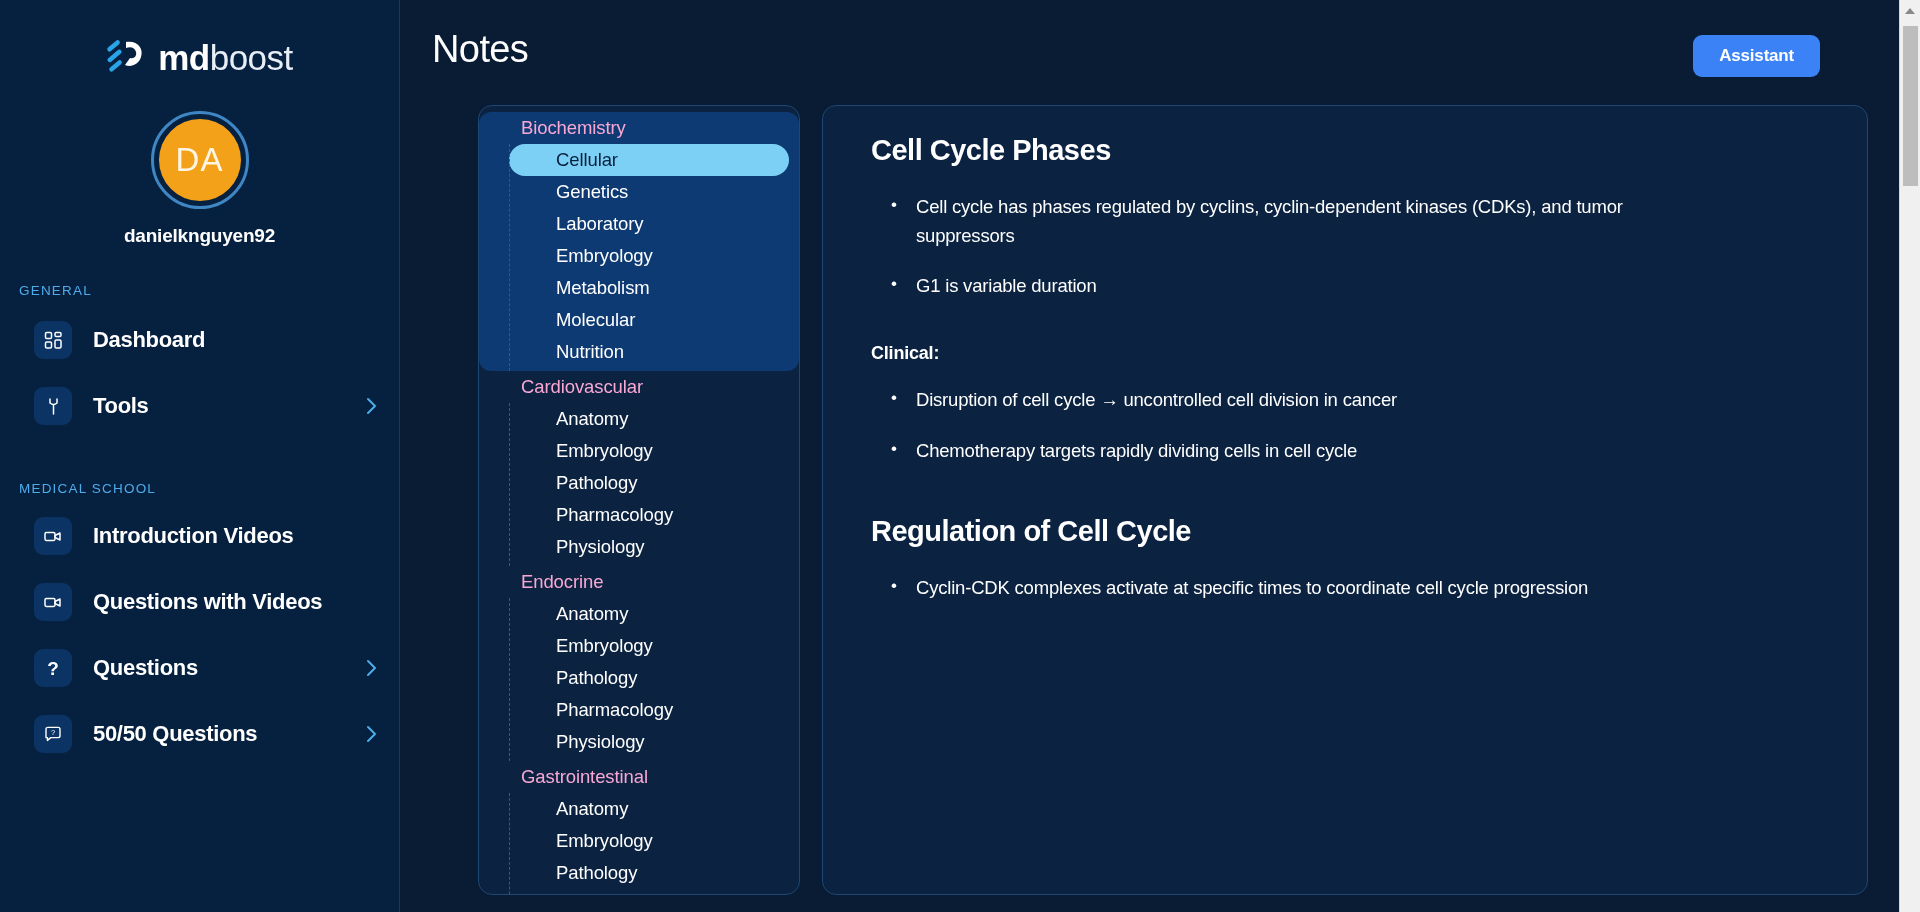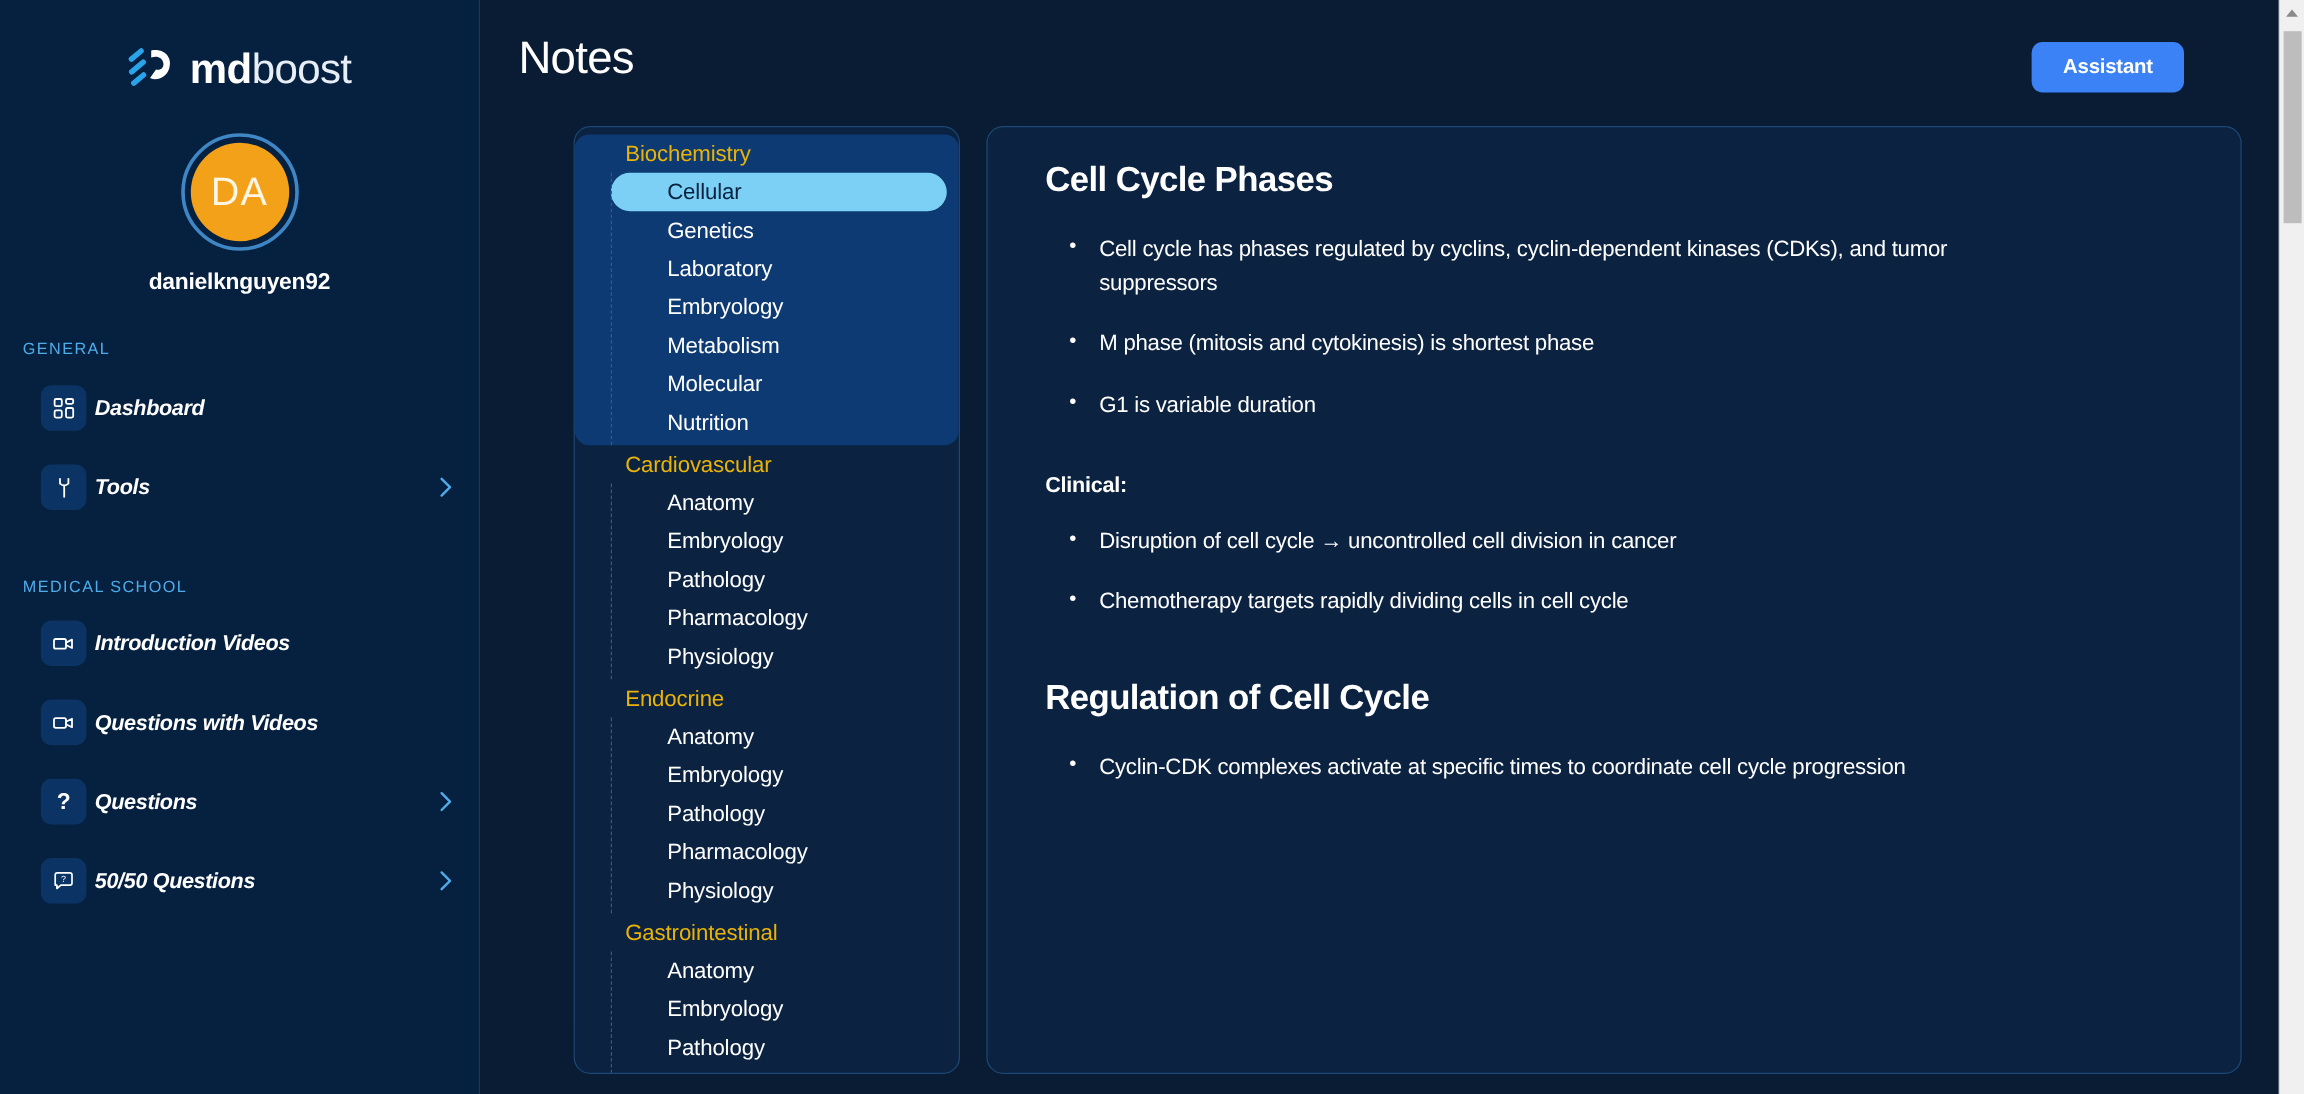--- a/index.html
+++ b/index.html
@@ -60,24 +60,23 @@
     height: 56px; padding-left: 34px; padding-right: 22px;
     cursor: pointer; position: relative;
   }
   .nav-icon {
     width: 38px; height: 38px; flex: 0 0 38px; border-radius: 9px;
     background: #0b3363;
     display: flex; align-items: center; justify-content: center;
     color: #ffffff;
   }
   .nav-label {
-    margin-left: 7px; color: #ffffff;
-    font-size: 18px; font-weight: 700; letter-spacing: -0.3px;
+    margin-left: 21px; color: #ffffff;
+    font-size: 22px; font-weight: 700; letter-spacing: -0.3px;
     white-space: nowrap;
-    font-style: italic;
   }
   .nav-chevron { margin-left: auto; color: #4eacea; display: flex; }
 
   .gen-items { margin-top: 14px; }
   .gen-items .nav-item + .nav-item { margin-top: 10px; }
   .med-items { margin-top: 12px; }
   .med-items .nav-item + .nav-item { margin-top: 10px; }
 
   
   .main {
@@ -112,21 +111,21 @@
     height: 790px; overflow: hidden; position: relative;
     padding-top: 6px;
   }
   .group { position: relative; }
   .group.active > .group-body,
   .group.active .group-title { background: transparent; }
   .group.active {
     background: #0d3a72; border-radius: 12px;
   }
   .group-title {
-    color: #eab308; font-size: 18.5px; font-weight: 400;
+    color: #f9a8d4; font-size: 18.5px; font-weight: 400;
     padding: 5px 0 5px 42px; cursor: pointer; letter-spacing: -0.1px;
   }
   .group-body { position: relative; padding-left: 30px; padding-bottom: 3px; }
   .group-body::before {
     content: ""; position: absolute; left: 30px; top: 0; bottom: 0;
     border-left: 1px dashed #2f5c8c;
   }
   .leaf {
     color: #ffffff; font-size: 18.5px; font-weight: 400;
     padding: 5px 0 5px 47px; cursor: pointer; letter-spacing: -0.1px;
@@ -343,21 +342,20 @@
             <div class="leaf">Pathology</div>
             <div class="leaf">Pharmacology</div>
           </div>
         </div>
       </div>
 
       <div class="notes-card">
         <h2 class="note-h">Cell Cycle Phases</h2>
         <ul class="bullets">
           <li>Cell cycle has phases regulated by cyclins, cyclin-dependent kinases (CDKs), and tumor suppressors</li>
-          <li>M phase (mitosis and cytokinesis) is shortest phase</li>
           <li>G1 is variable duration</li>
         </ul>
         <div class="note-sub">Clinical:</div>
         <ul class="bullets">
           <li>Disruption of cell cycle → uncontrolled cell division in cancer</li>
           <li>Chemotherapy targets rapidly dividing cells in cell cycle</li>
         </ul>
         <h2 class="note-h second">Regulation of Cell Cycle</h2>
         <ul class="bullets">
           <li>Cyclin-CDK complexes activate at specific times to coordinate cell cycle progression</li>

